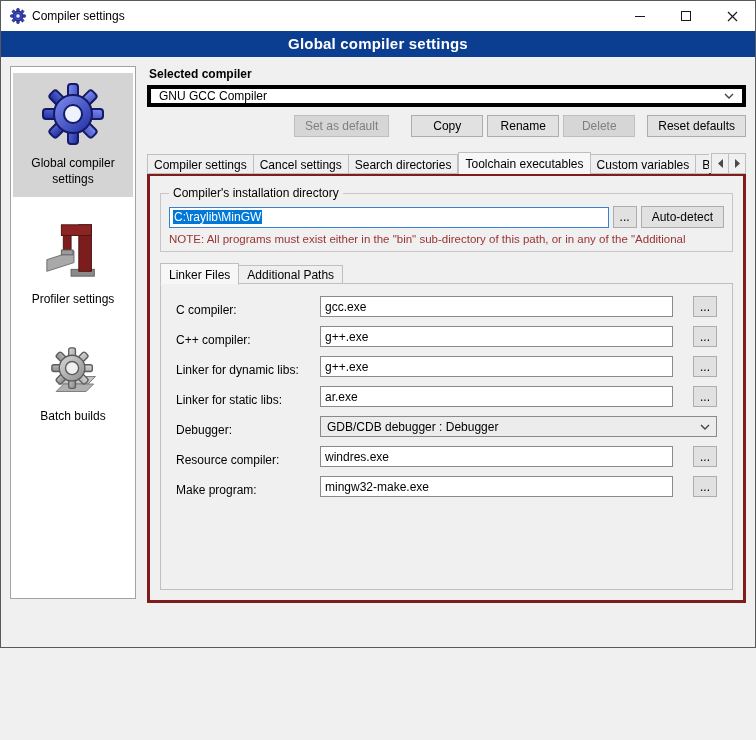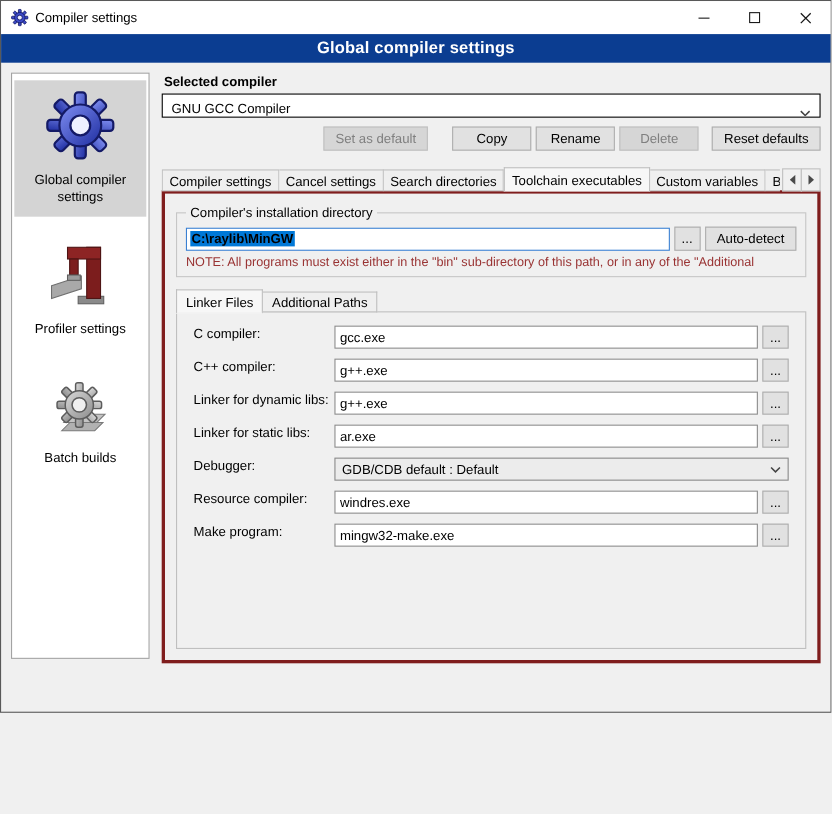--- a/index.html
+++ b/index.html
@@ -35,21 +35,21 @@
   .side-item.selected { background:#d4d4d4; }
   .side-item + .side-item { margin-top:10px; }
   .side-icon { width:66px; height:66px; display:flex; align-items:center; justify-content:center; }
   .side-icon.small { width:62px; height:62px; }
   .side-label { text-align:center; margin-top:9px; line-height:1.3; }
 
   
   .main { position:absolute; left:146px; top:8px; right:9px; bottom:44px; display:flex; flex-direction:column; }
   .sc-label { margin:2px 0 4px 2px;font-weight:bold; }
 
-  .combo { height:22px; border:1px solid #000000; background:#ffffff; display:flex; align-items:flex-end;
+  .combo { height:22px; border:4px solid #000000; background:#ffffff; display:flex; align-items:center;
            padding:0 8px; }
   .combo-arrow { margin-left:auto; display:flex; align-items:center; }
 
   .btn-row { display:flex; margin-top:8px; justify-content:flex-end; align-items:center;text-align:right; }
   .btn { height:22px; background:#e1e1e1; border:1px solid #adadad; display:flex; align-items:center;
          justify-content:center; padding:0 10px; min-width:72px; white-space:nowrap; }
   .btn.disabled { background:#d6d6d6; border-color:#bfbfbf; color:#7f7f7f; }
   .gap4 { margin-left:4px; } .gap12 { margin-left:12px; } .gap22 { margin-left:22px; }
   .btn.wide { min-width:90px; }
 
@@ -69,36 +69,36 @@
 
   
   .tab-panel { border:3px solid #7f1d1d; background:#f0f0f0; flex:1; margin-top:-1px; position:relative;
                z-index:1; display:flex; flex-direction:column; padding:8px 10px 10px; }
 
   fieldset.group { border:1px solid #c6c6c6; margin:2px 0 0; padding:4px 8px 6px; }
   fieldset.group legend { padding:0 4px; font-size:12px; }
   .dir-row { display:flex; align-items:center; margin-top:2px; }
   .textbox { flex:1; height:21px; background:#ffffff; border:1px solid #3a80d2; display:flex;
              align-items:center; padding:0 3px; overflow:hidden; white-space:nowrap; }
-  .textbox .sel { background:#0078d7; color:#000000; padding:0 1px;font-weight:bold; }
+  .textbox .sel { background:#0078d7; color:#ffffff; padding:0 1px; }
   .small-btn { width:24px; min-width:24px; height:22px; padding:0; margin-left:4px; }
   .autodetect-btn { margin-left:4px; min-width:80px; }
   .note { color:#993333; font-size:11.5px; margin-top:5px; white-space:nowrap; overflow:hidden; }
 
   
   .subtab-strip { margin-top:10px; height:22px; display:flex; align-items:flex-end; position:relative; z-index:3; }
   .subtab { height:19px; line-height:19px; padding:0 8px; background:#efefef; border:1px solid #bfbfbf;
             border-left:none; white-space:nowrap; }
   .subtab:first-child { border-left:1px solid #bfbfbf; }
   .subtab.active { height:22px; line-height:22px; background:#f7f7f7; border-left:1px solid #bfbfbf;
                    border-bottom:1px solid #f0f0f0; margin-bottom:-1px; position:relative; z-index:4; }
   .subpanel { border:1px solid #bfbfbf; background:#f0f0f0; flex:1; margin-top:-1px; position:relative;
               z-index:1; padding:12px 6px 6px; }
 
-  .form-row { display:flex; align-items:flex-start; margin:0 9px 9px; }
+  .form-row { display:flex; align-items:flex-end; margin:0 9px 9px;gap:16px; }
   .form-label { width:128px; flex-shrink:0; }
   .form-input { flex:1; height:21px; border:1px solid #8a8a8a; background:#ffffff; padding:0 4px;
                 font-family:"Liberation Sans","DejaVu Sans",sans-serif; font-size:12px; }
   .form-browse { width:24px; min-width:24px; height:21px; padding:0; margin-left:4px; }
   .form-combo { flex:1; height:21px; border:1px solid #8a8a8a; background:#ececec; display:flex;
                 align-items:center; padding:0 6px; }
 
   
   .footer-btns { position:absolute; right:13px; bottom:10px; display:flex; }
   .footer-btns .btn { min-width:72px; }
@@ -291,21 +291,21 @@
 
           <div class="form-row">
             <span class="form-label">Linker for static libs:</span>
             <input class="form-input" value="ar.exe" style="">
             <div class="btn form-browse">...</div>
           </div>
 
           <div class="form-row">
             <span class="form-label">Debugger:</span>
             <div class="form-combo">
-              <span>GDB/CDB default : Default</span>
+              <span>GDB/CDB debugger : Debugger</span>
               <span class="combo-arrow">
                 <svg width="10" height="6" viewBox="0 0 10 6">
                     <path d="M1 1 L5 5 L9 1" stroke="#444" stroke-width="1.4" fill="none"></path>
                   </svg>
               </span>
             </div>
           </div>
 
           <div class="form-row">
             <span class="form-label">Resource compiler:</span>

